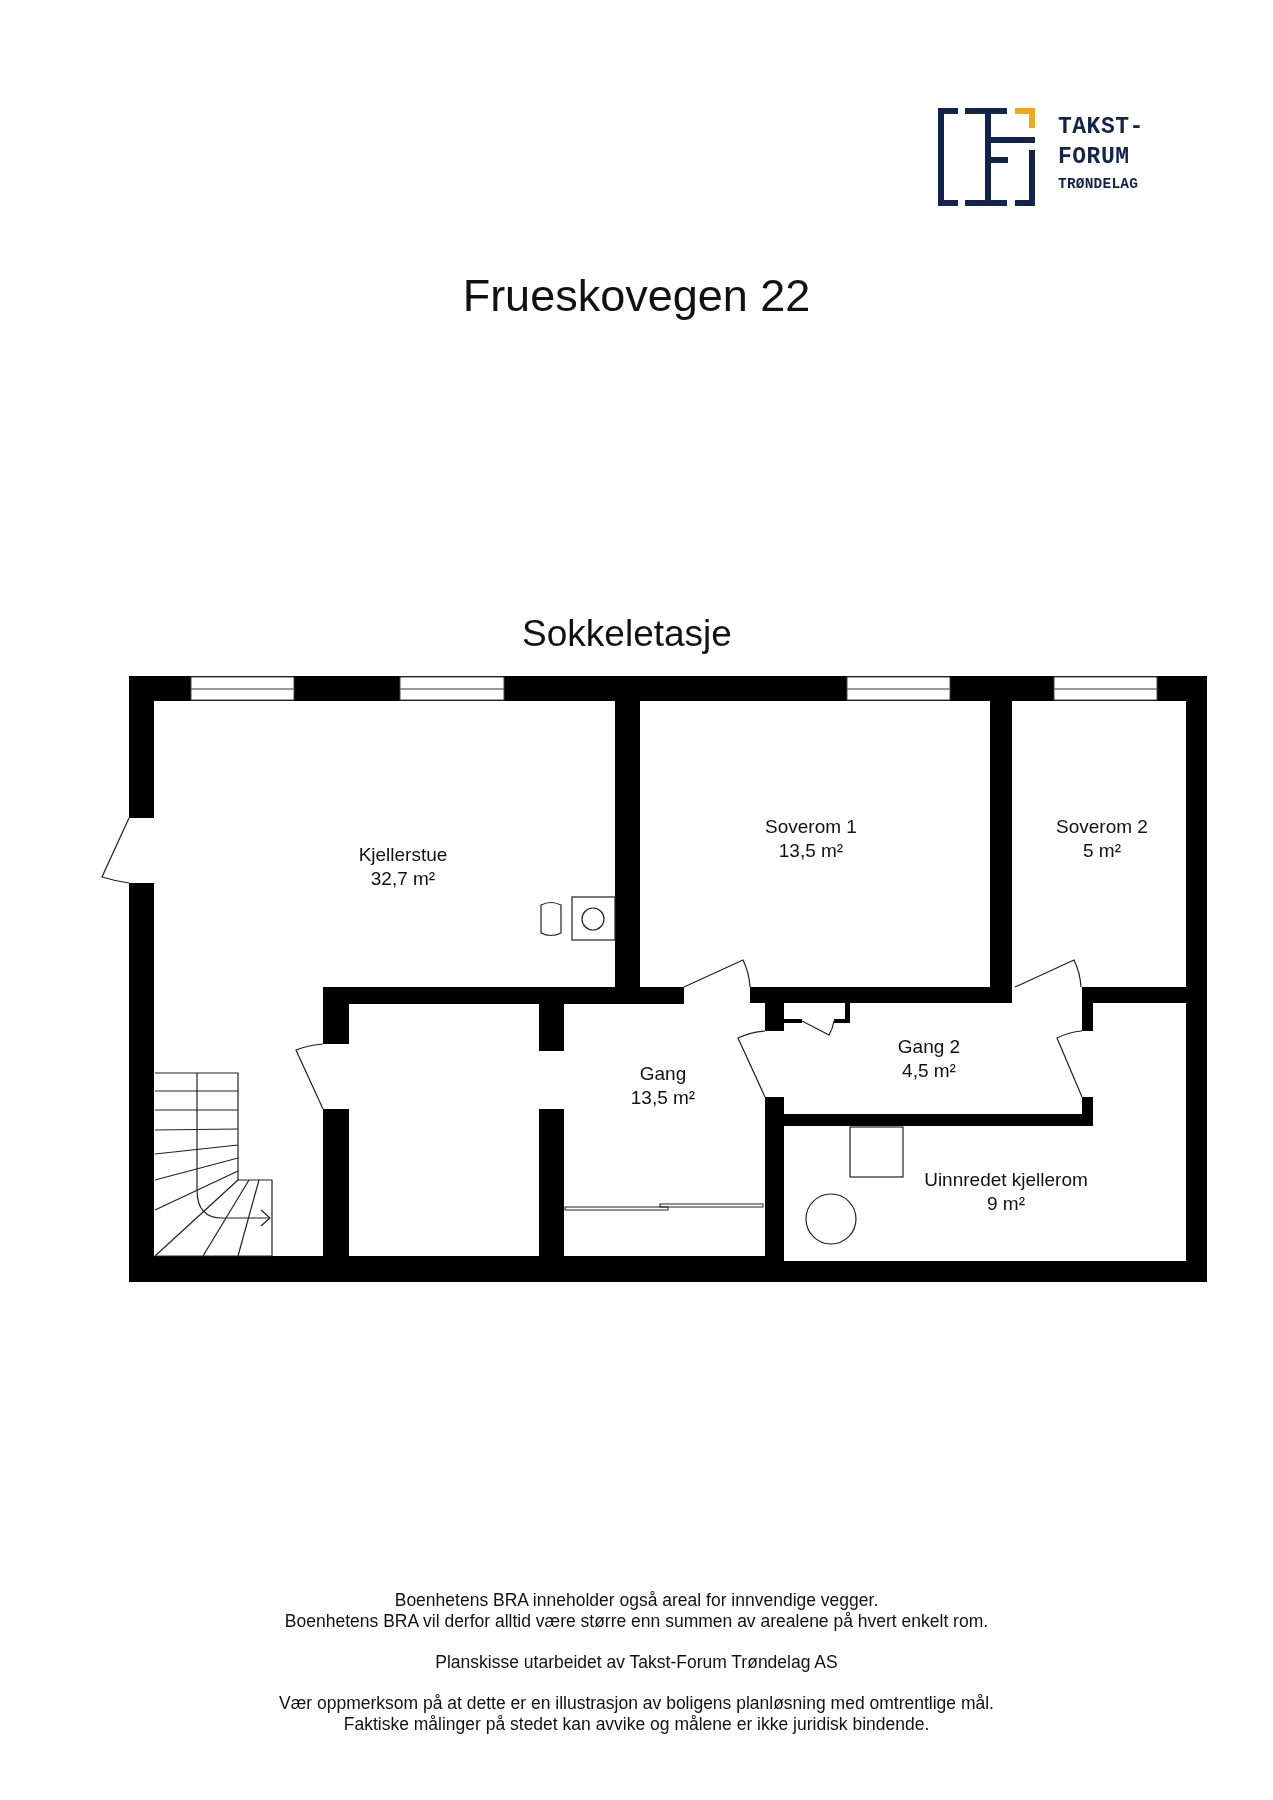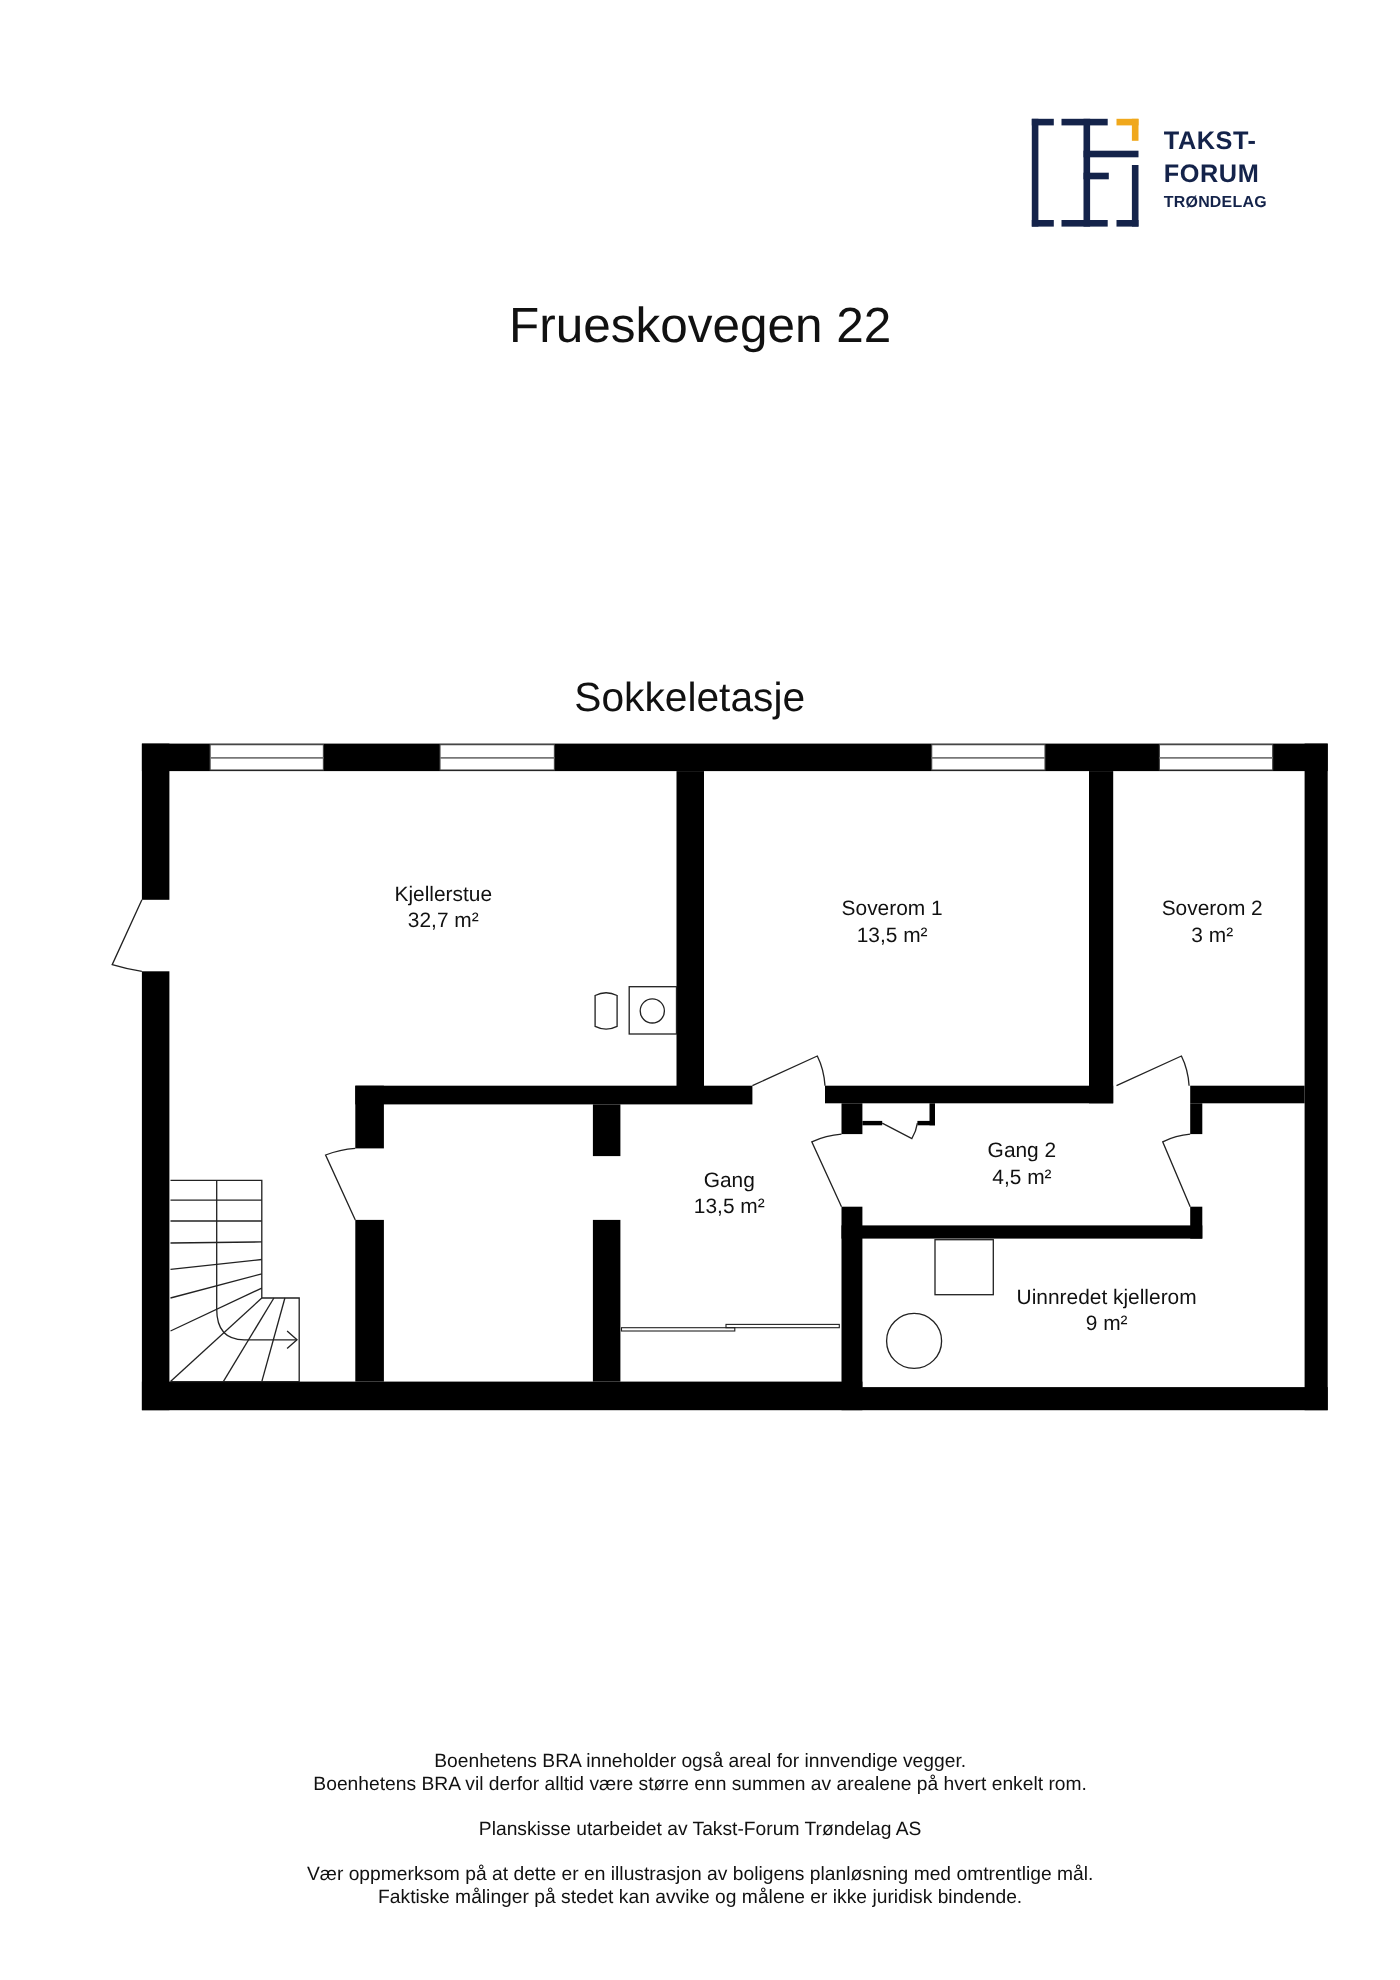--- a/index.html
+++ b/index.html
@@ -1,19 +1,19 @@
 <!DOCTYPE html>
 <html><head>
 <meta charset="utf-8">
 <style>
   html, body { margin: 0; padding: 0; background: #ffffff; }
   body { width: 1273px; height: 1800px; position: relative; overflow: hidden; font-family: "Liberation Sans", sans-serif; color: #111; }
   .logo { position: absolute; left: 936px; top: 104px; width: 250px; height: 106px; }
   .logo-mark { position: absolute; left: 0; top: 0; width: 102px; height: 104px; }
-  .logo-text { position: absolute; left: 122px; top: 12px; color: #14234a; font-family: Liberation Sans, sans-serif; font-weight: bold; line-height: 1; }
+  .logo-text { position: absolute; left: 122px; top: 12px; color: #14234a; font-family: Liberation Mono, monospace; font-weight: bold; line-height: 1; }
   .logo-line1, .logo-line2 { display: block; font-size: 23px; letter-spacing: 0.5px; }
   .logo-line2 { margin-top: 7px; }
   .logo-line3 { display: block; font-size: 14.5px; margin-top: 8px; letter-spacing: 0.2px; }
   .title { position: absolute; left: 0; width: 1273px; top: 270px; text-align: center; font-size: 45px; line-height: 52px; }
   .subtitle { position: absolute; left: 0; width: 1254px; top: 612px; text-align: center; font-size: 37px; line-height: 44px; }
   .plan { position: absolute; left: 0; top: 0; width: 1273px; height: 1800px; }
   .room-label { position: absolute; text-align: center; font-size: 19px; line-height: 24px; transform: translateX(-50%); white-space: nowrap; }
   .footer { position: absolute; left: 0; width: 1273px; top: 1590px; text-align: center; font-size: 17.5px; line-height: 21px; }
   .footer p { margin: 0 0 20px 0; }
 </style>
@@ -143,31 +143,31 @@
     <line x1="155" y1="1180" x2="238" y2="1158"></line>
     <line x1="155" y1="1210" x2="238" y2="1171"></line>
     <line x1="155" y1="1256" x2="238" y2="1180"></line>
     <line x1="203" y1="1256" x2="249" y2="1180"></line>
     <line x1="238" y1="1256" x2="259" y2="1180"></line>
     <path d="M197 1073 L197 1190 Q197 1218 222 1218 L270 1218"></path>
     <path d="M261 1210 L270 1218 L261 1226"></path>
   </g>
 </svg>
 
-<div class="room-label" style="left:403px; top:802px;">
+<div class="room-label" style="left:403px; top:843px;">
   <div>Kjellerstue</div>
   <div>32,7 m²</div>
 </div>
 <div class="room-label" style="left:811px; top:815px;">
   <div>Soverom 1</div>
   <div>13,5 m²</div>
 </div>
 <div class="room-label" style="left:1102px; top:815px;">
   <div>Soverom 2</div>
-  <div>3 m²</div>
+  <div>5 m²</div>
 </div>
 <div class="room-label" style="left:663px; top:1062px;">
   <div>Gang</div>
   <div>13,5 m²</div>
 </div>
 <div class="room-label" style="left:929px; top:1035px;">
   <div>Gang 2</div>
   <div>4,5 m²</div>
 </div>
 <div class="room-label" style="left:1006px; top:1168px;">

